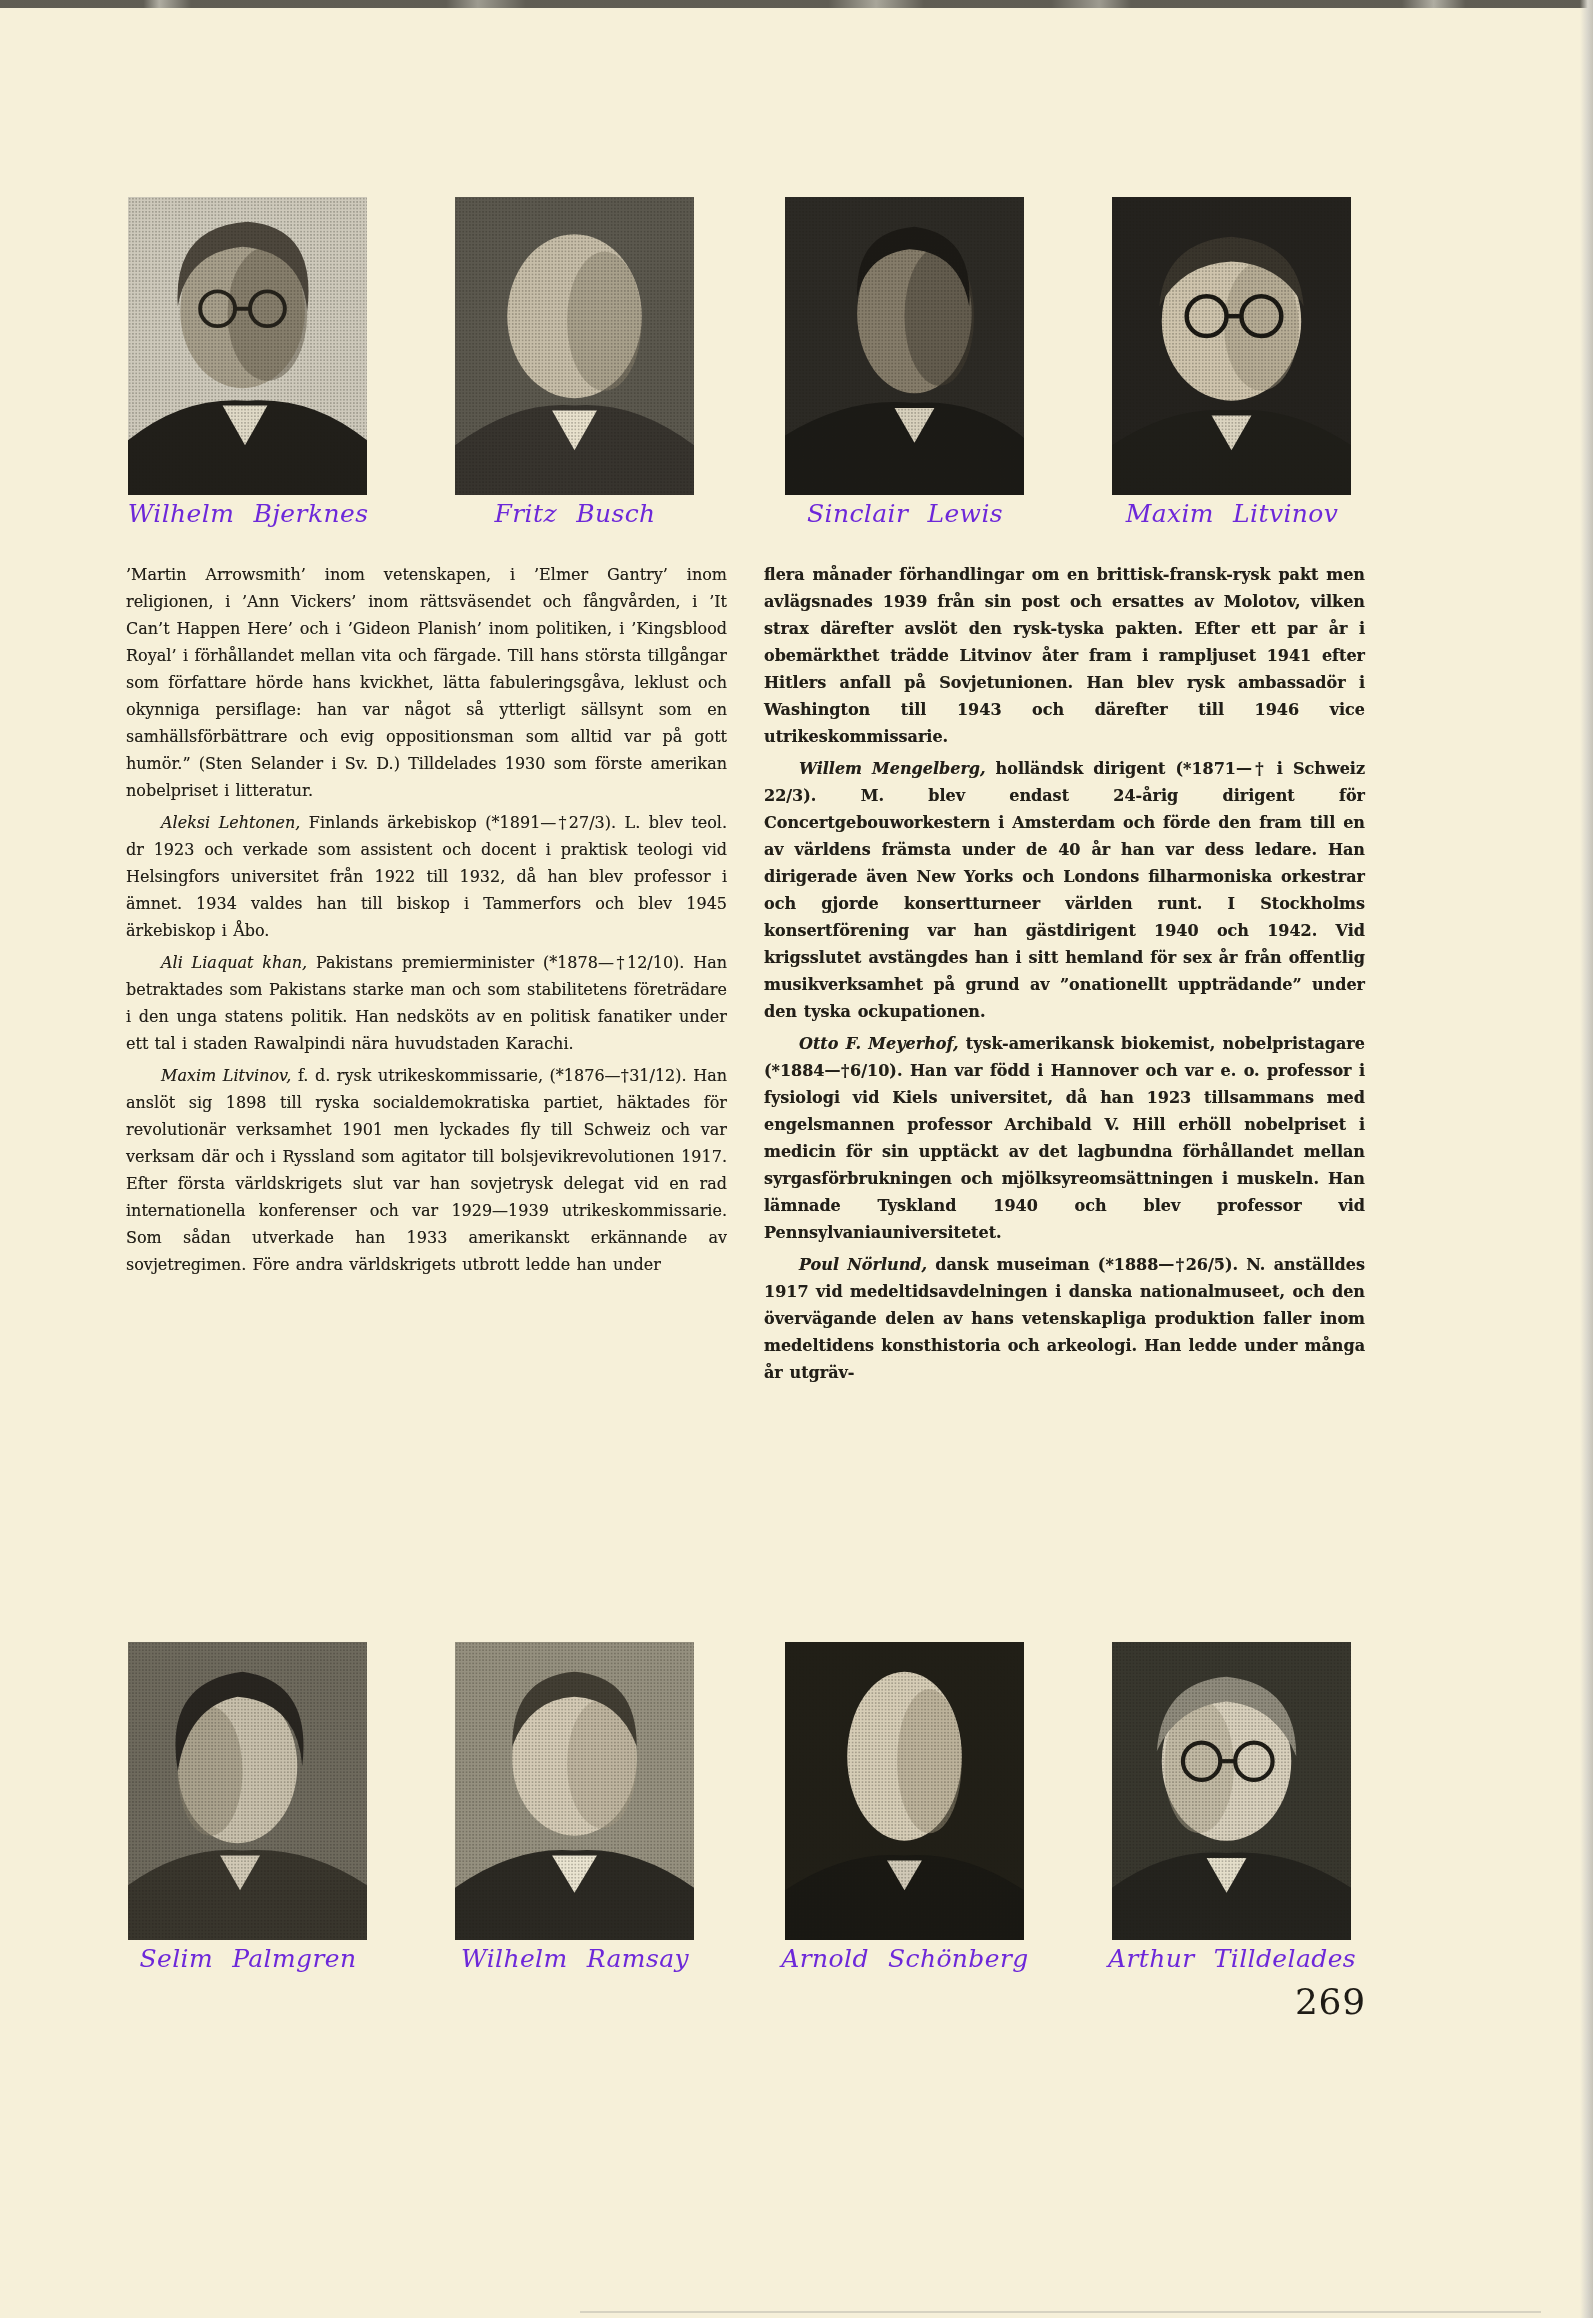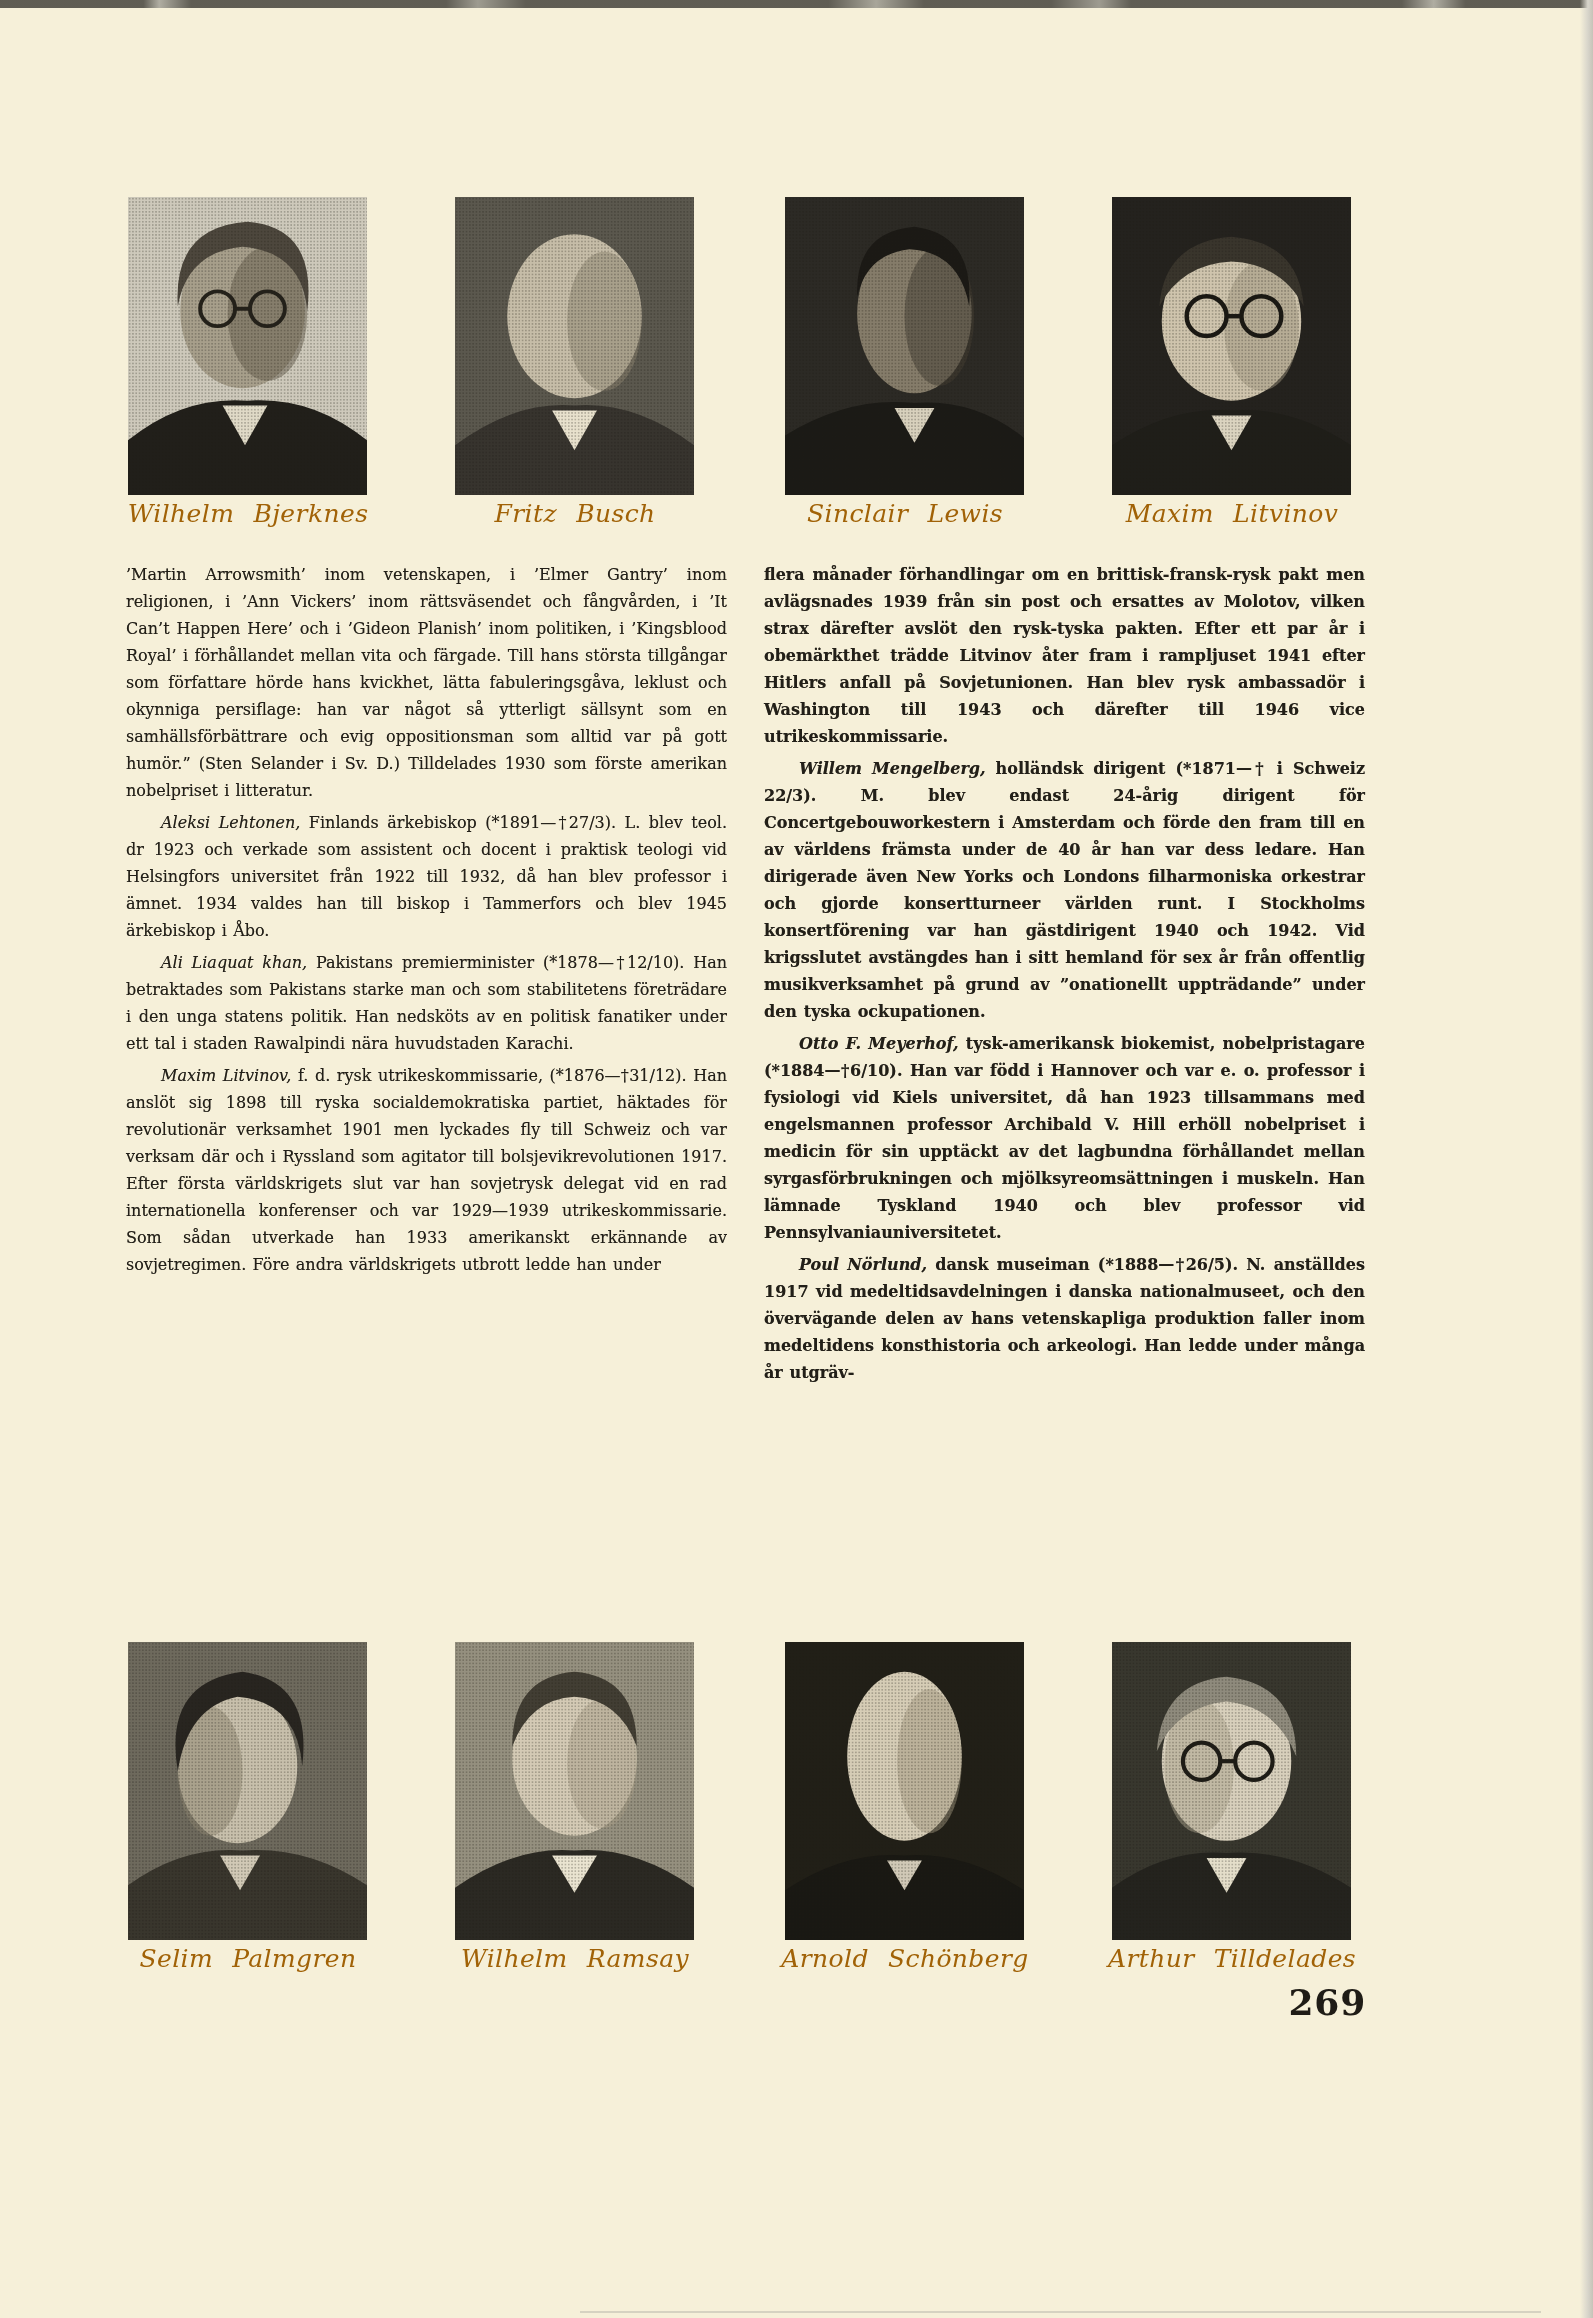--- a/index.html
+++ b/index.html
@@ -41,21 +41,21 @@
   }
   .portrait svg{display:block;width:100%;height:100%;}
   .portrait::after{
     content:"";position:absolute;inset:0;
     background-image:radial-gradient(rgba(32,29,22,.26) 0.8px,transparent 1.2px);
     background-size:3.3px 3.3px;pointer-events:none;
   }
   .caption{
     position:absolute;left:-33px;width:306px;text-align:center;
     font-style:italic;font-size:25px;line-height:28px;
-    word-spacing:10.8px;letter-spacing:0.4px;color:#a16207;white-space:nowrap;
+    word-spacing:10.8px;letter-spacing:0.4px;color:#6d28d9;white-space:nowrap;
   }
   .row-top .caption{top:303px;}
   .row-bottom .caption{top:303px;}
 
   
   .ph-bjerknes {--pbg:#ccc8ba;--pface:#a69e8b;--phair:#4e483e;--psuit:#23211c;--pshirt:#ded8c6;--pshade:#655d4d;}
   .ph-busch    {--pbg:#5c594f;--pface:#c5bca7;--phair:#8e8673;--psuit:#383530;--pshirt:#e6dfcb;--pshade:#8a8270;}
   .ph-lewis    {--pbg:#2e2c27;--pface:#857c6a;--phair:#1d1b17;--psuit:#1d1c18;--pshirt:#d6cfbc;--pshade:#433d33;}
   .ph-litvinov {--pbg:#262420;--pface:#cdc3ac;--phair:#3a362e;--psuit:#21201b;--pshirt:#d9d2bf;--pshade:#9d947e;}
   .ph-palmgren {--pbg:#6e6a5e;--pface:#c7bfab;--phair:#2a2722;--psuit:#3a372f;--pshirt:#cfc8b5;--pshade:#8b8370;}
@@ -81,21 +81,21 @@
   .col-left{left:126px;}
   .col-right{left:764px;font-weight:bold;}
   .para{margin:0;}
   .para + .para{margin-top:5px;}
   .para.indent{text-indent:35px;}
   .lead{font-style:italic;}
 
   .page-number{
     position:absolute;left:1234px;top:1981px;width:132px;
     text-align:right;font-size:36px;letter-spacing:0.8px;color:#1f1c16;
-    font-weight:700;
+    font-weight:400;
   }
 </style>
 </head>
 <body>
 
 <div>
 
   <div class="top-edge"></div>
   <div class="right-edge"></div>
   <div class="bottom-line"></div>

